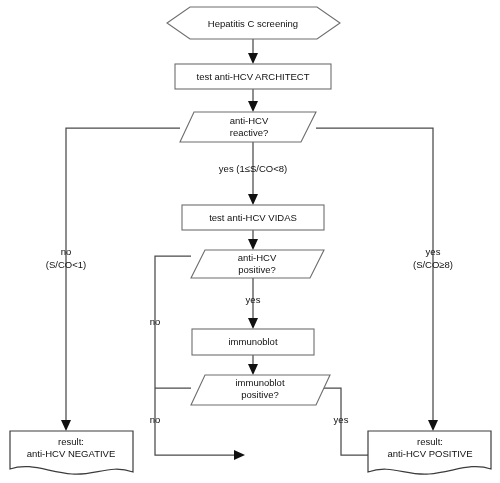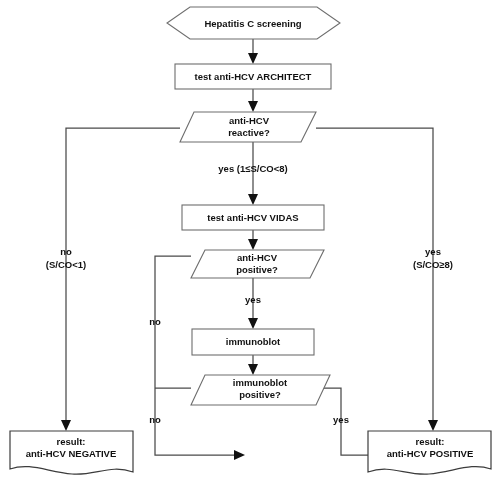--- a/index.html
+++ b/index.html
@@ -3,21 +3,21 @@
 <meta charset="utf-8">
 <title>Hepatitis C screening algorithm</title>
 <style>
   html,body{margin:0;padding:0;background:#ffffff;}
   body{
     width:500px;height:483px;
     font-family:"Liberation Sans","DejaVu Sans",sans-serif;
     overflow:hidden;
     position:relative;
   }
-  #flow-root{position:absolute;left:0;top:0;width:500px;height:483px;font-weight:bold;}
+  #flow-root{position:absolute;left:0;top:0;width:500px;height:483px;}
   svg{display:block;}
   .node-text{
     font-family:"Liberation Sans","DejaVu Sans",sans-serif;
     font-size:9.5px;
     fill:#111111;
     text-anchor:middle;
     dominant-baseline:middle;
   }
   .edge-label{
     font-family:"Liberation Sans","DejaVu Sans",sans-serif;

